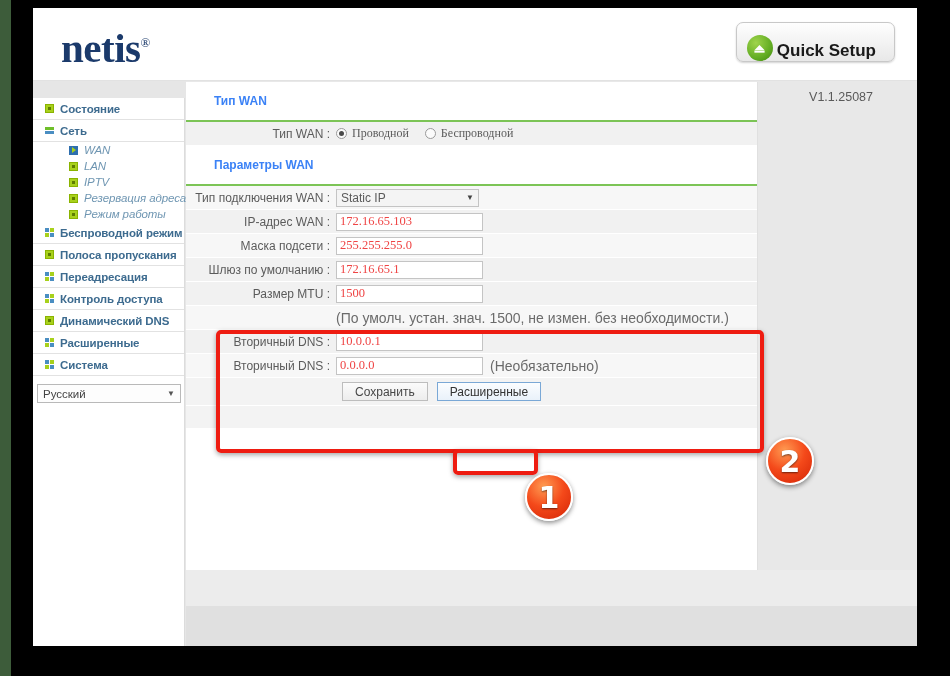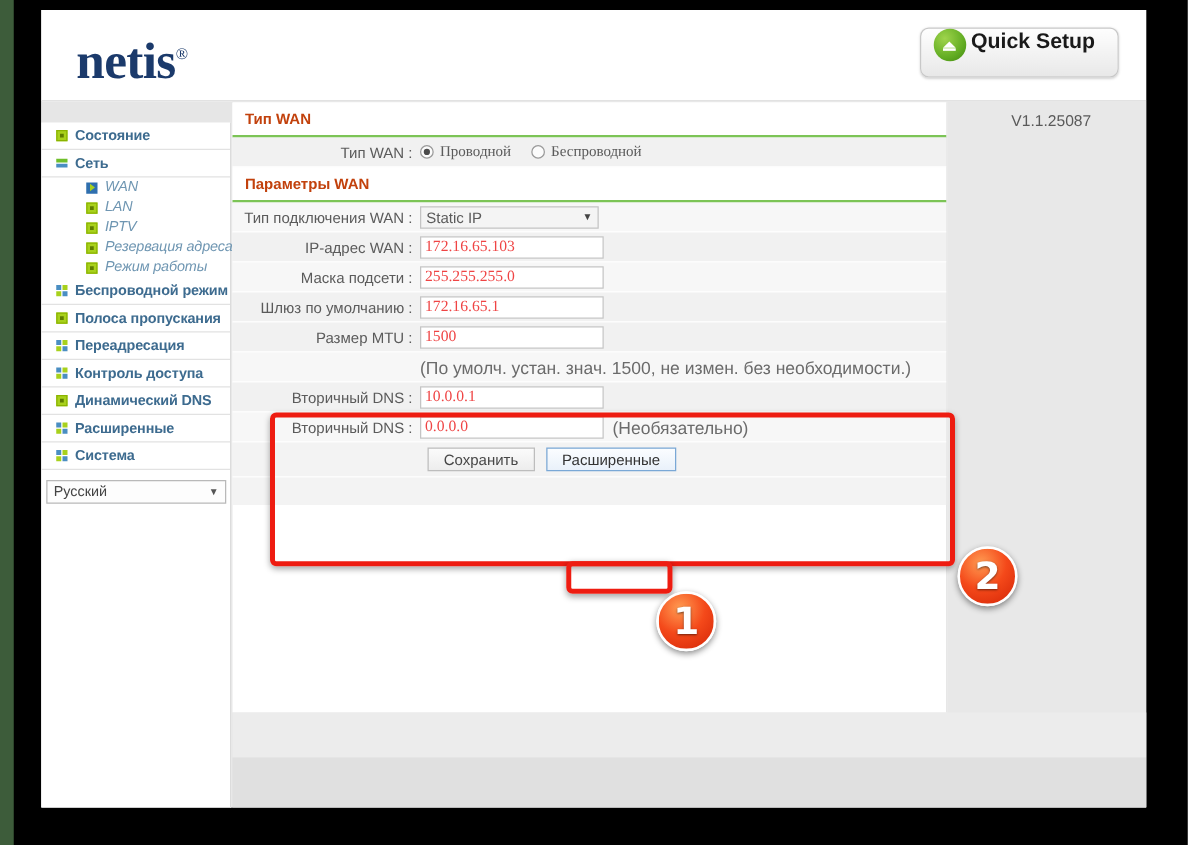--- a/index.html
+++ b/index.html
@@ -45,21 +45,21 @@
   }
   #brand-logo .reg {
     font-size: 13px;
     vertical-align: super;
     font-weight: 400;
   }
   #quick-setup-button {
     position: absolute;
     right: 22px; top: 14px;
     height: 40px;
-    display: flex; align-items: flex-start;
+    display: flex; align-items: flex-end;
     gap: 4px;
     padding: 0 18px 0 10px;
     background: linear-gradient(to bottom,#fefefe 0%,#f3f3f3 50%,#e8e8e8 100%);
     border: 1px solid #c8c8c8;
     border-radius: 7px;
     box-shadow: 0 1px 2px rgba(0,0,0,.18);
     cursor: pointer;
   }
   #quick-setup-button .qs-icon {
     width: 26px; height: 26px; border-radius: 50%;
@@ -191,25 +191,25 @@
   #content-panel {
     position: absolute;
     left: 0; top: 1px;
     width: 572px;
     height: 488px;
     background: #ffffff;
     border-right: 1px solid #e0e0e0;
   }
 
   .section-header {
-    height: 28px;
+    height: 40px;
     display: flex; align-items: center;
-    padding-left: 10px;
+    padding-left: 28px;
     font-size: 12px; font-weight: 700;
-    color: #c2410c;
+    color: #3b82f6;
     border-bottom: 2px solid #7cc456;
     background: #ffffff;
   }
 
   .frow {
     display: flex; align-items: center;
     height: 24px;
     background: #f1f1f1;
     border-bottom: 1px solid #ffffff;
   }

